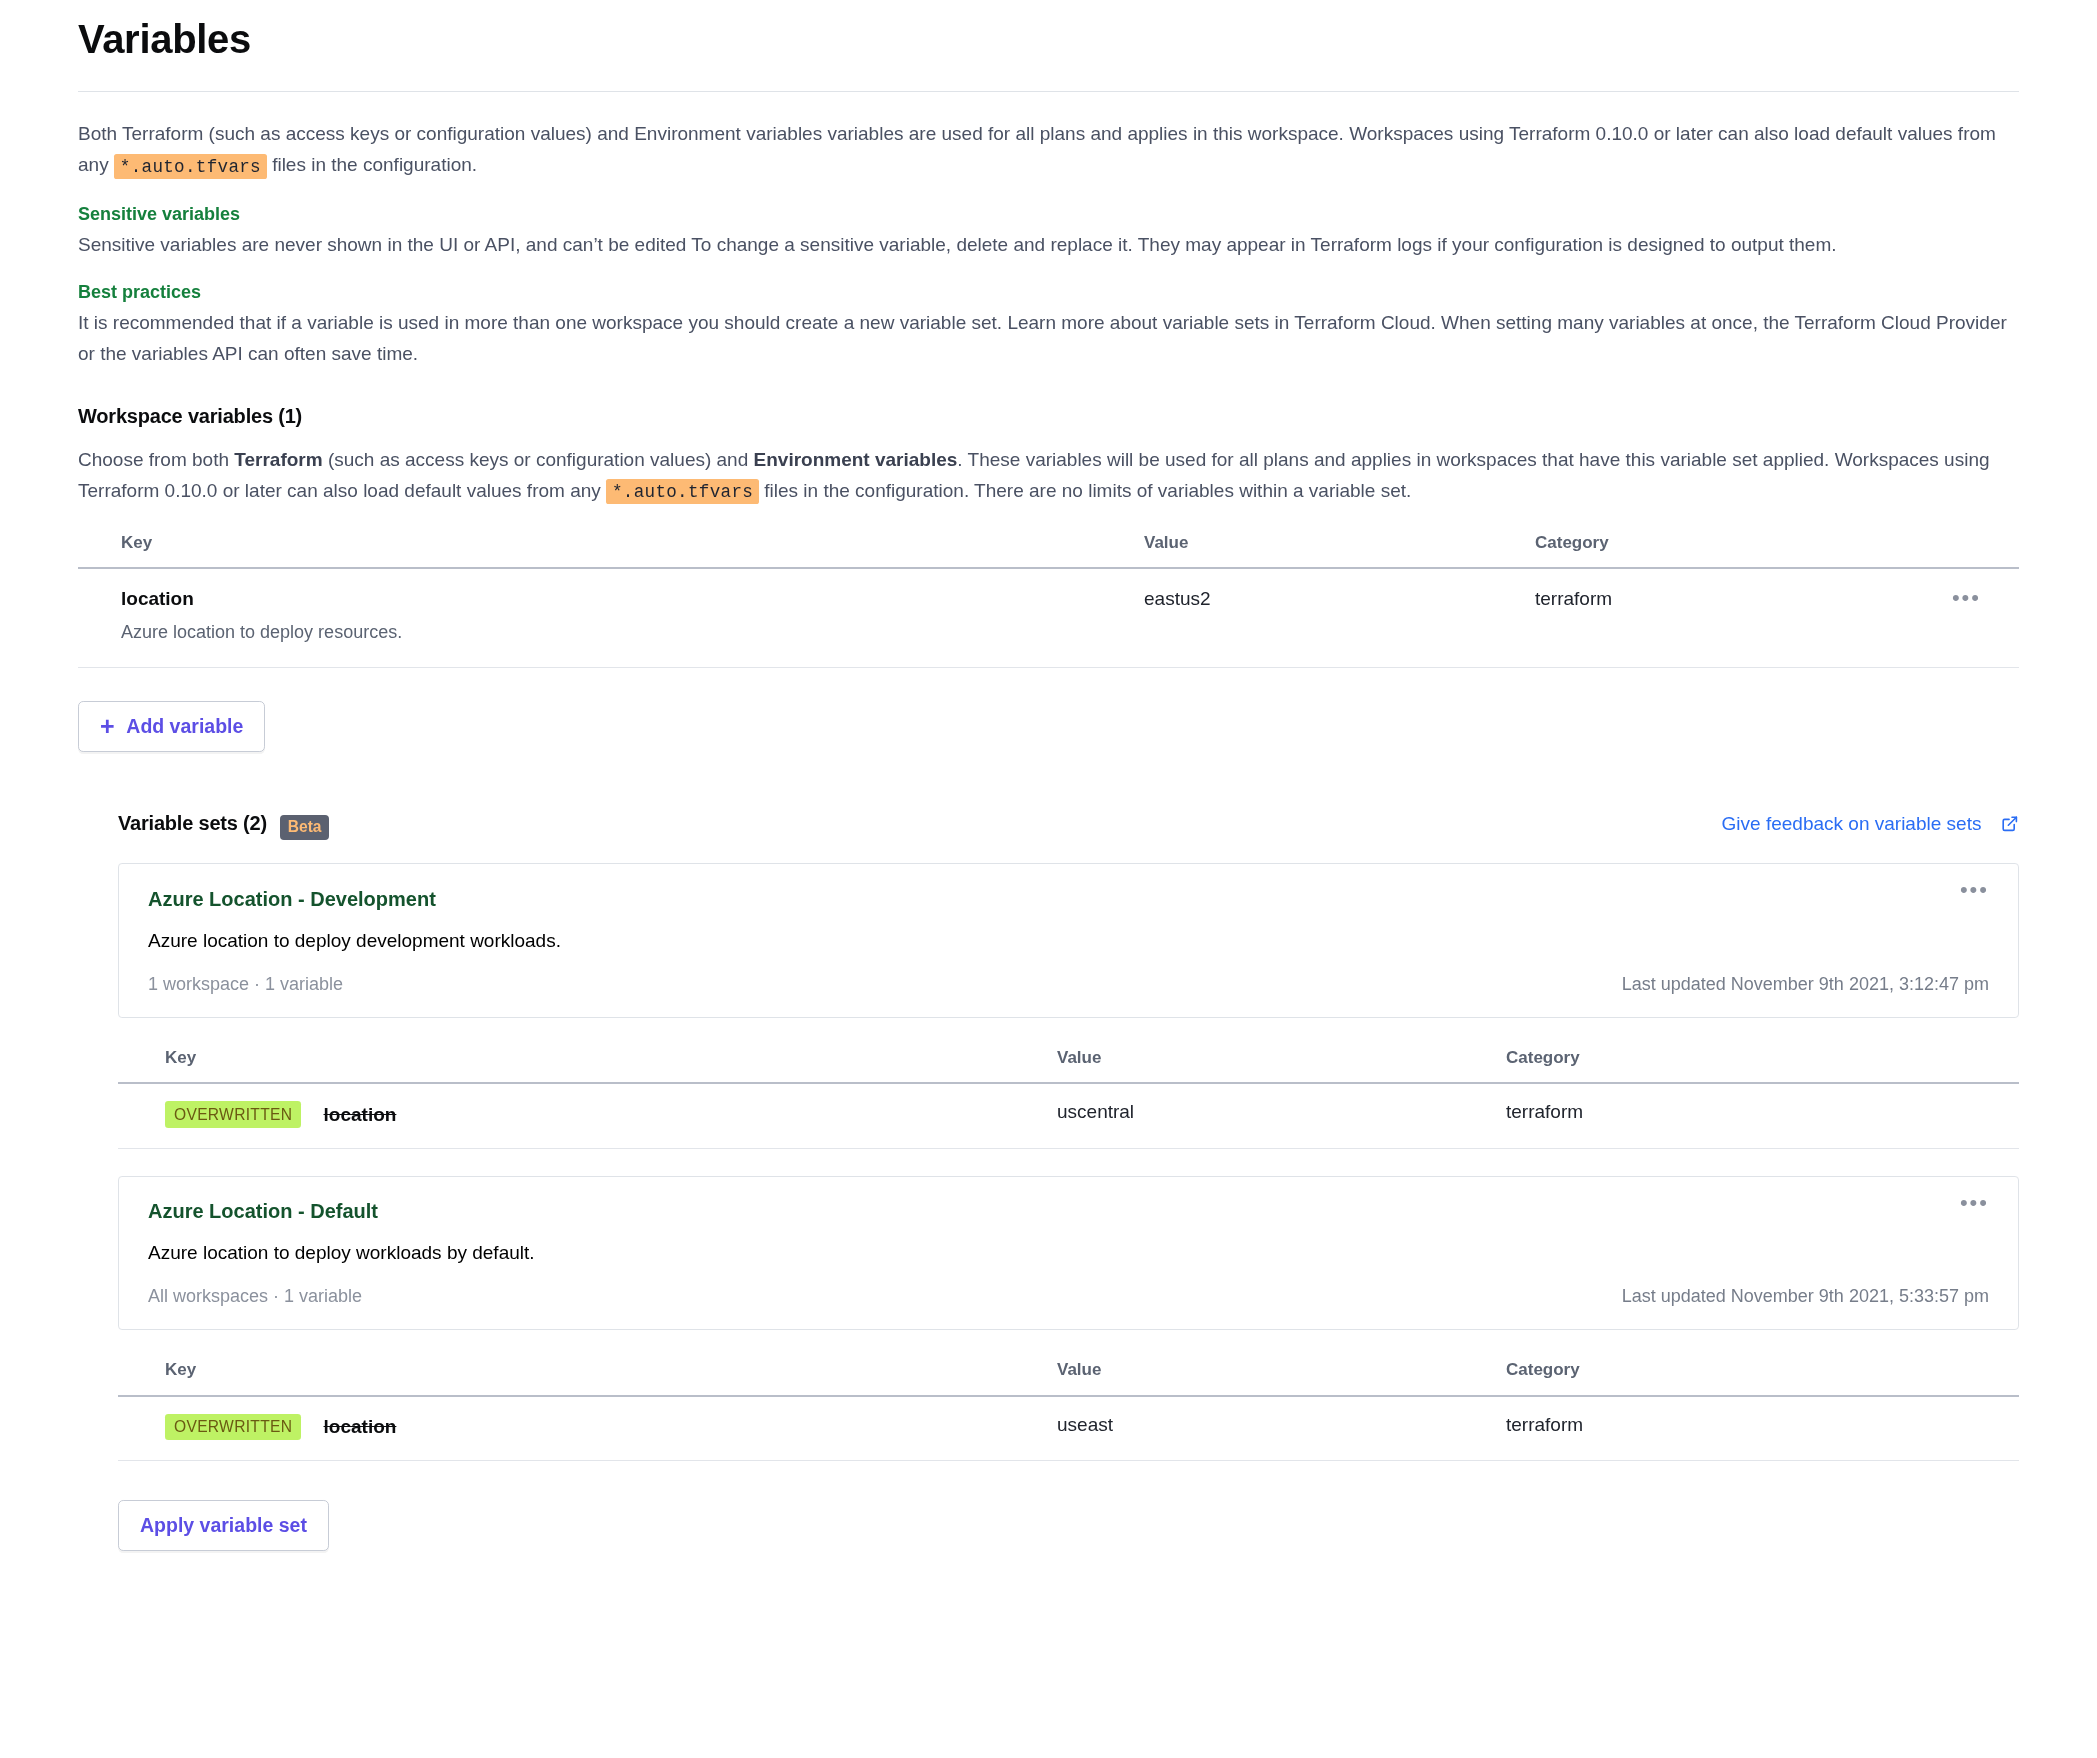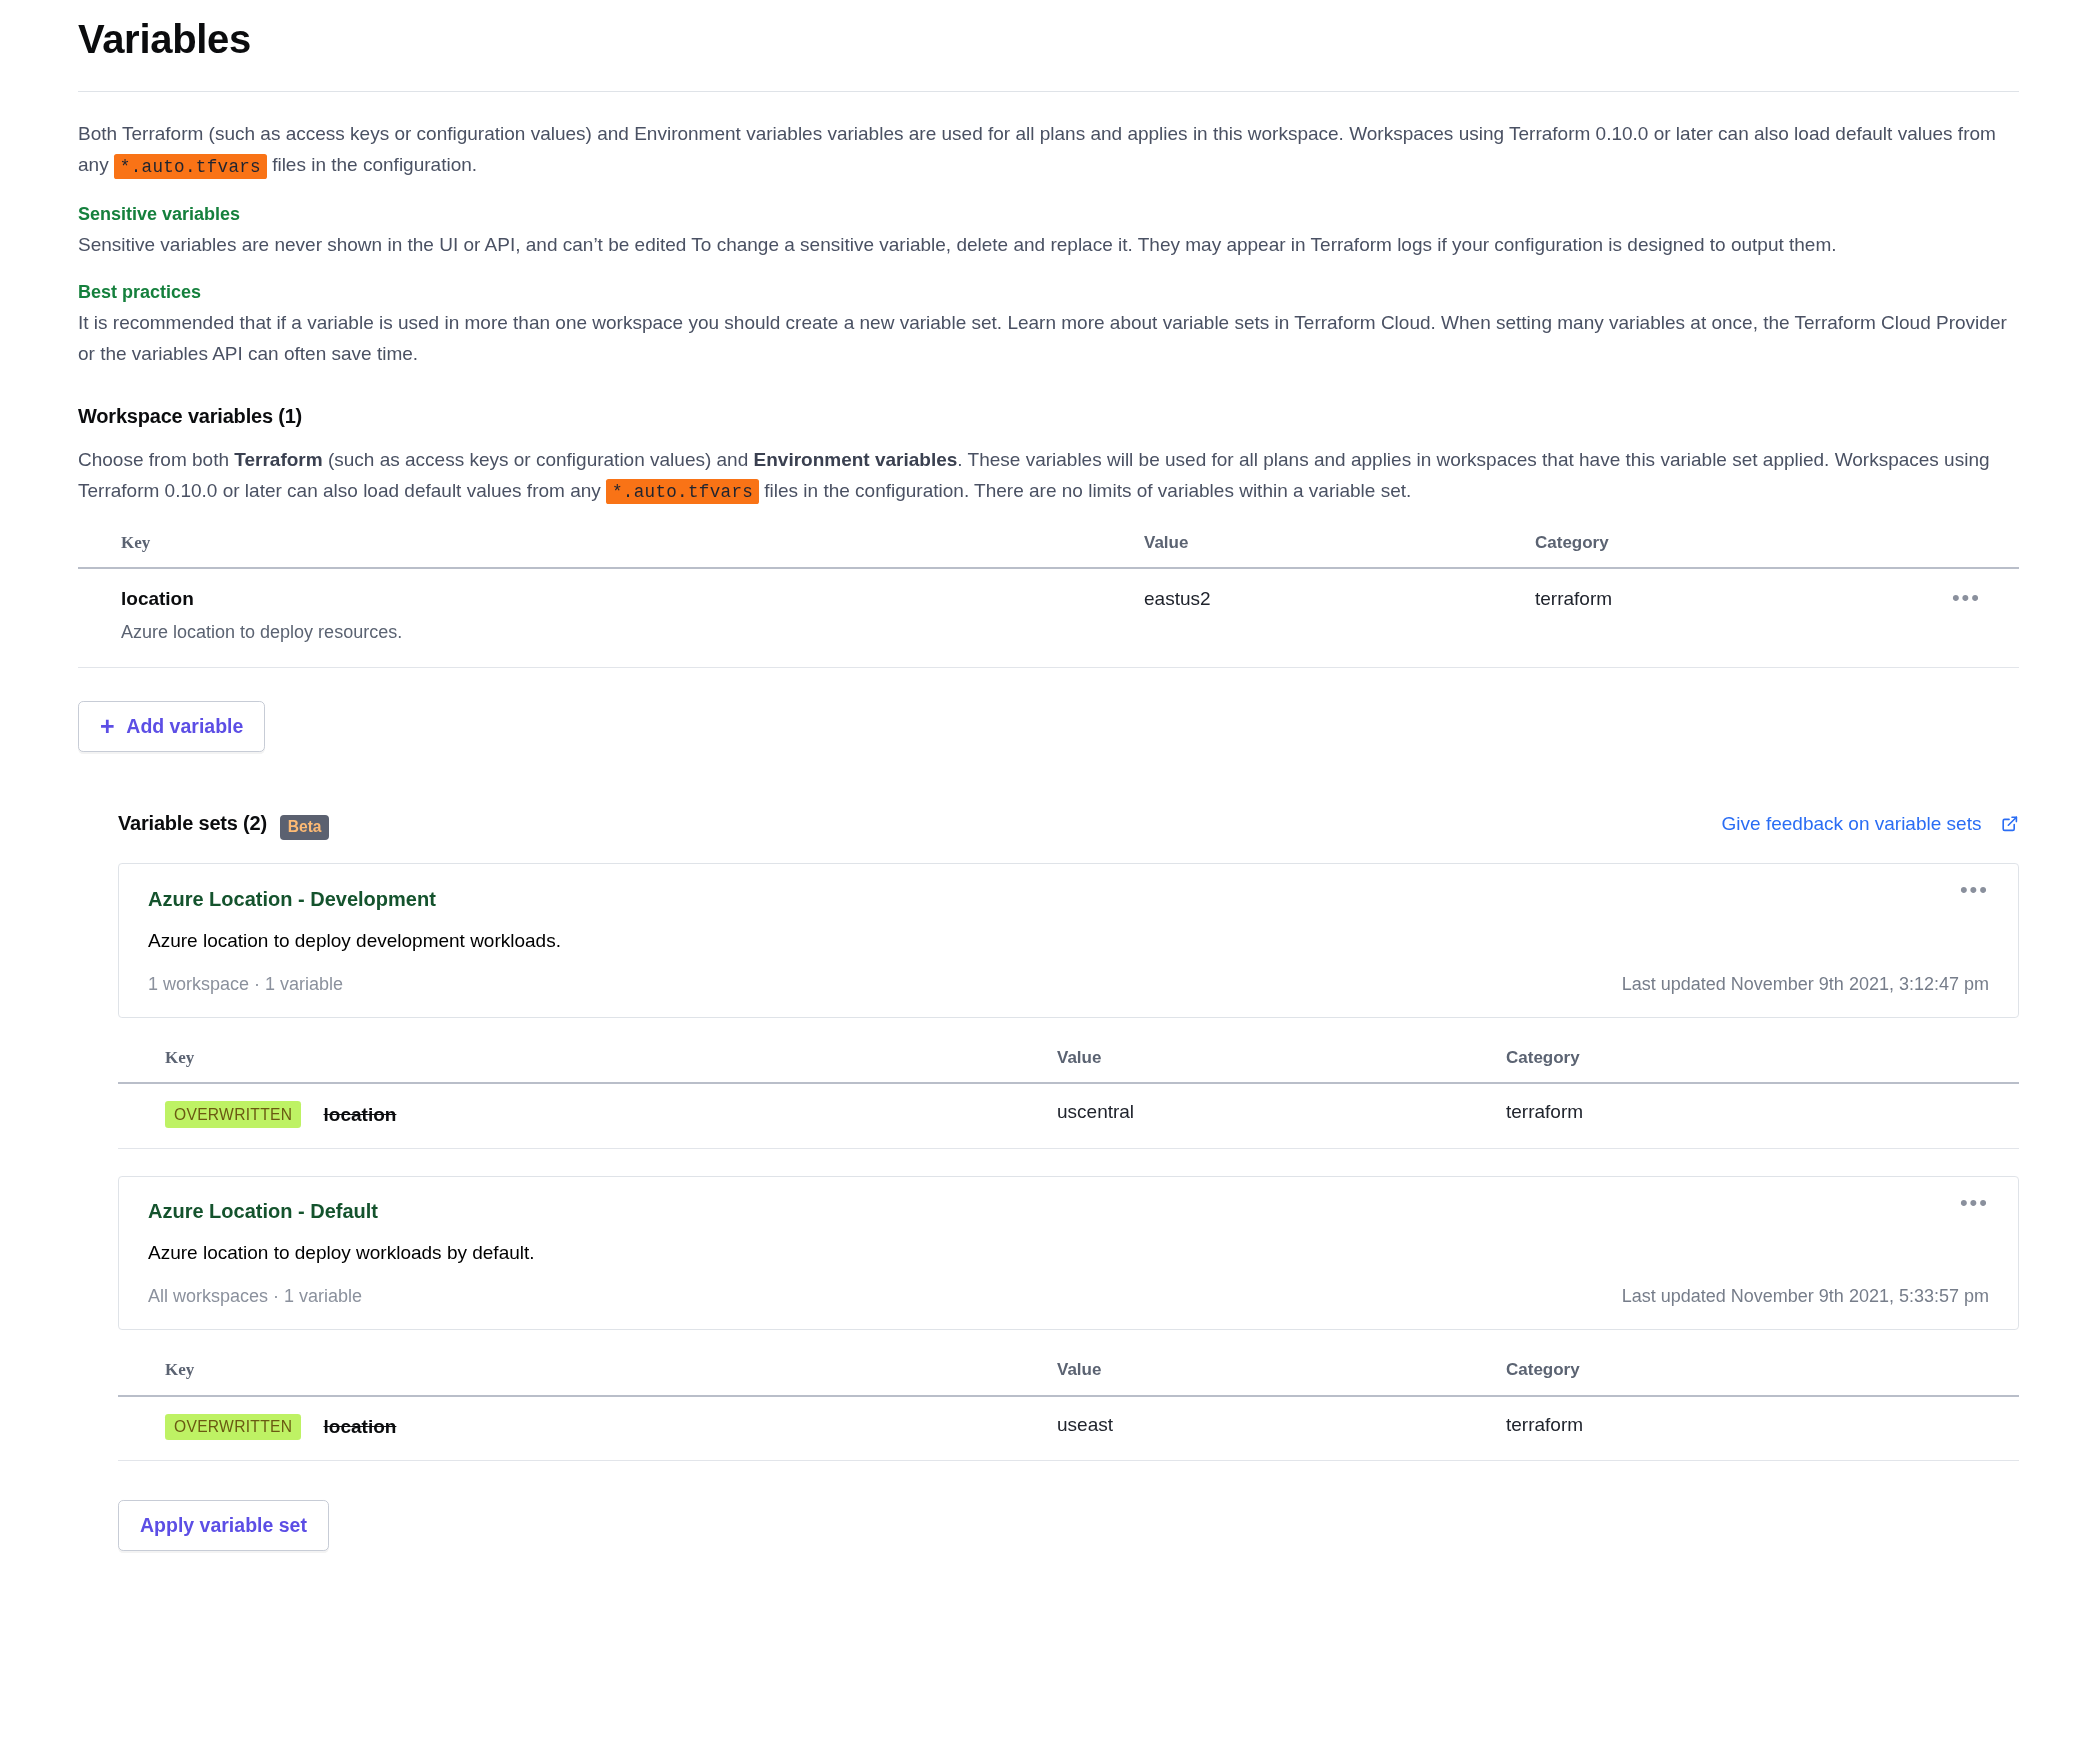--- a/index.html
+++ b/index.html
@@ -52,21 +52,21 @@
     font-size: 18px;
     font-weight: 700;
     color: #15803d;
     margin: 0;
     padding-top: 22px;
     padding-bottom: 3.9px;
   }
   code.inline {
     font-family: "Liberation Mono", monospace;
     font-size: 17.6px;
-    background: #f97316;
+    background: #fdba74;
     color: #1f2430;
     padding: 2.6px 5.9px;
     border-radius: 2.6px;
     letter-spacing: 0.3px;
   }
   .strong-inline { font-weight: 700; color: #3a4050; }
 
   
   .section-head {
     font-size: 20px;
@@ -97,21 +97,21 @@
     padding: 19.5px 0 23.4px 0;
     border-bottom: 1.3px solid #e2e5ea;
     vertical-align: top;
     font-size: 19px;
     color: #20242d;
   }
   .col-key { width: 1023px; padding-left: 43px !important; }
   .col-value { width: 391px; }
   .col-cat { width: 391px; }
   .col-menu { width: auto; text-align: right; padding-right: 38px !important; }
-  th.col-key { padding-left: 43px; font-family: Liberation Serif, serif; }
+  th.col-key { padding-left: 43px; }
   th.col-menu { padding-right: 38px; }
 
   .key-name {
     font-size: 19px;
     font-weight: 700;
     color: #0b0c0e;
     display: block;
   }
   .key-desc {
     font-size: 18px;

